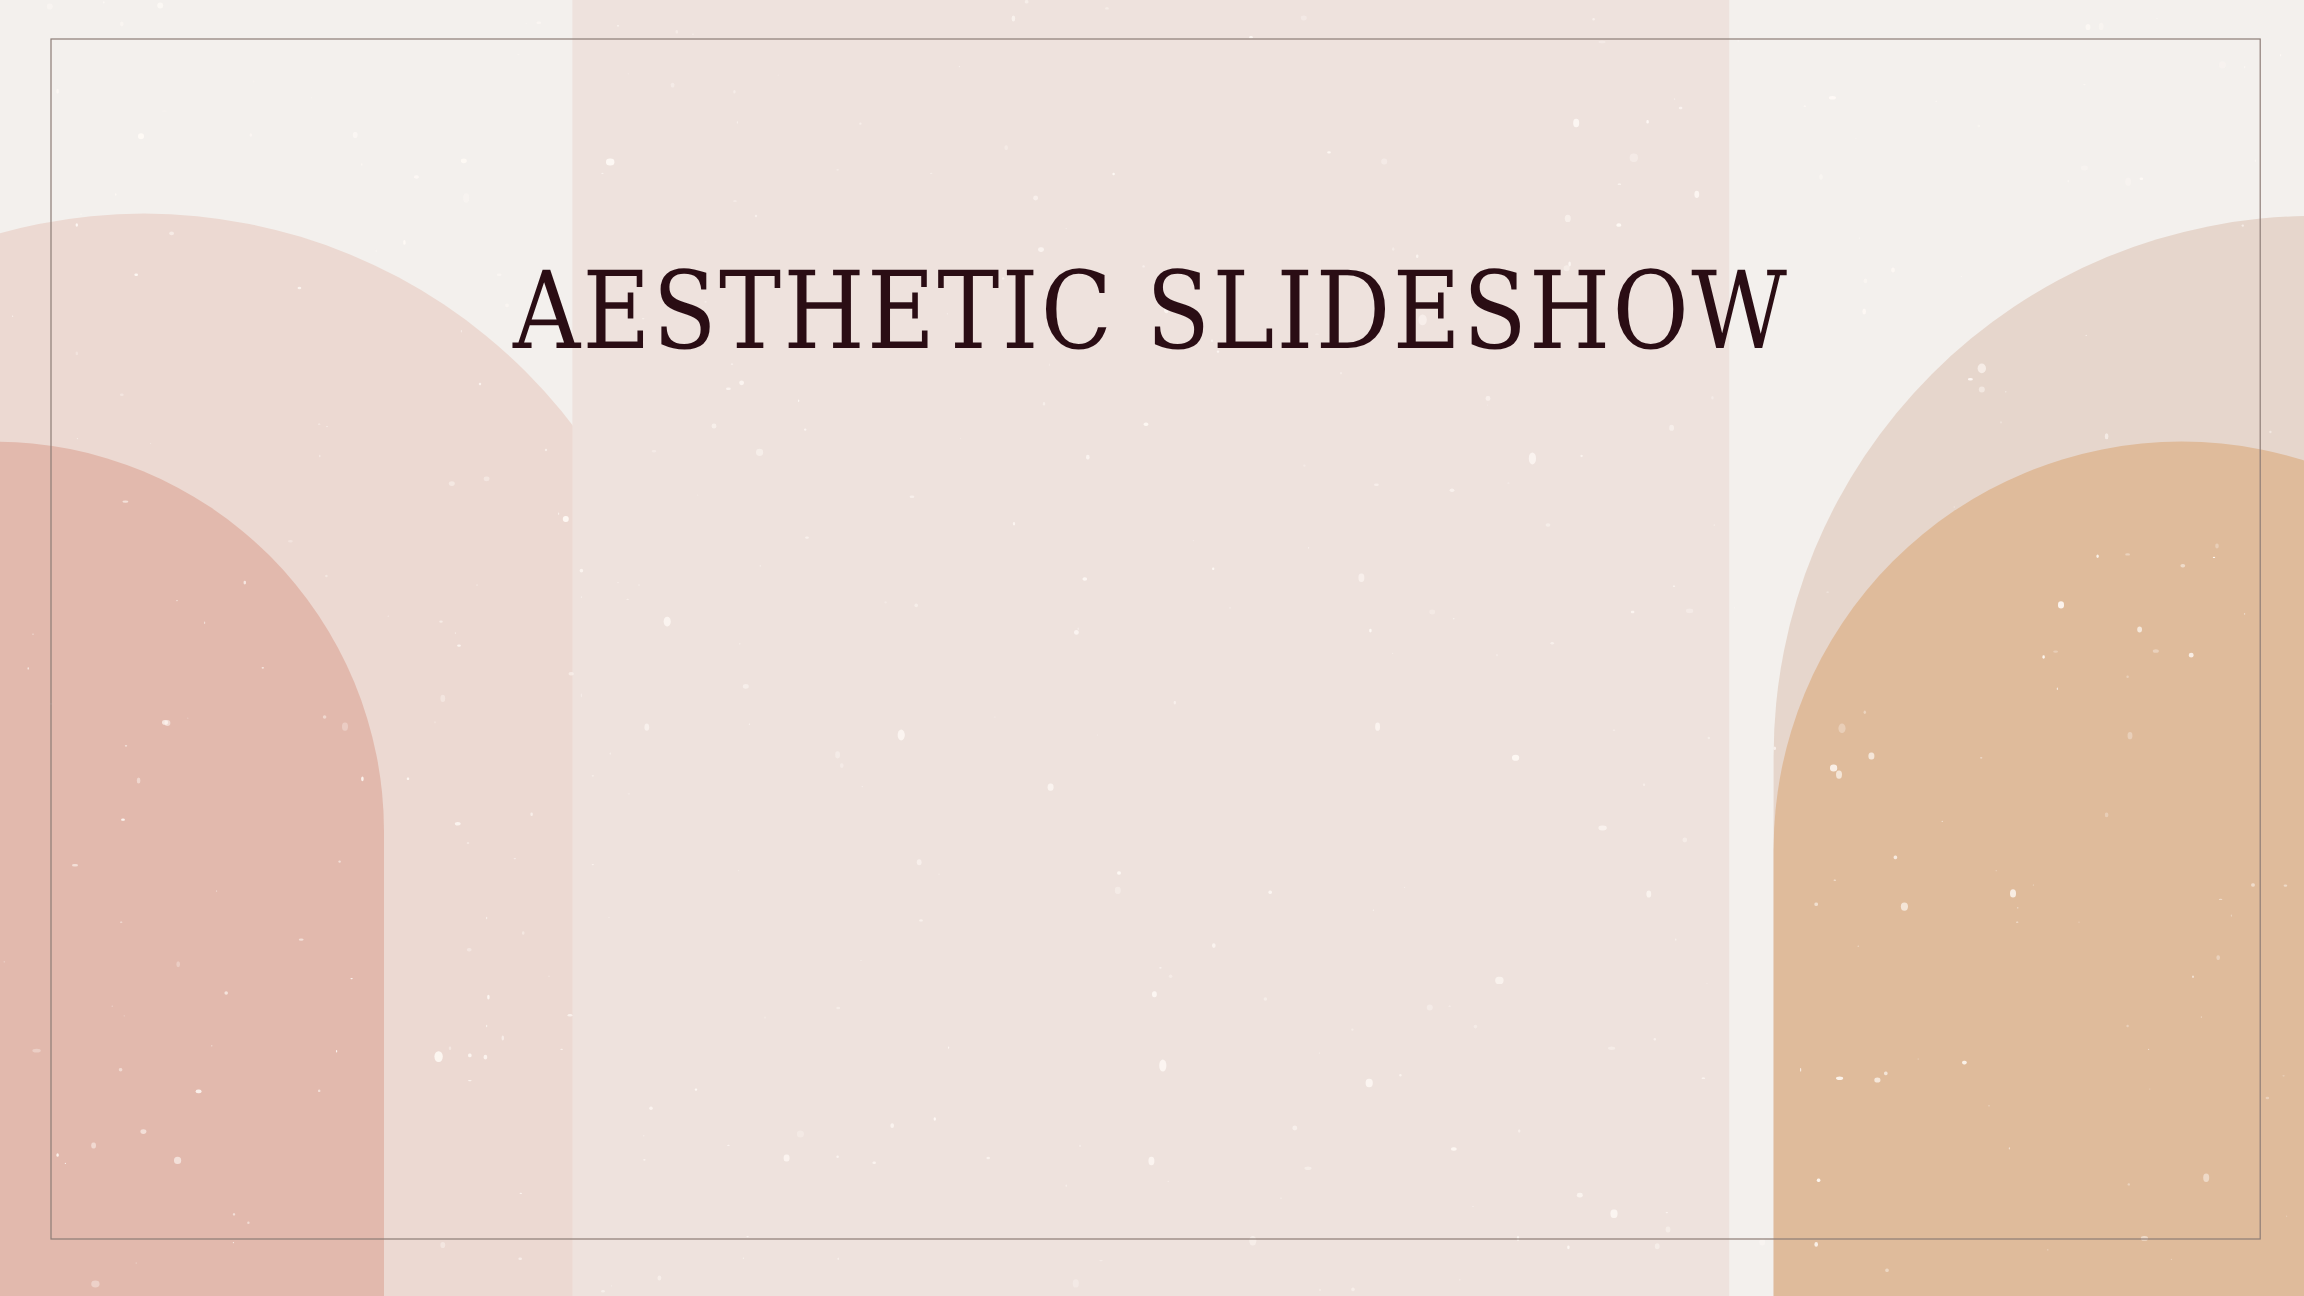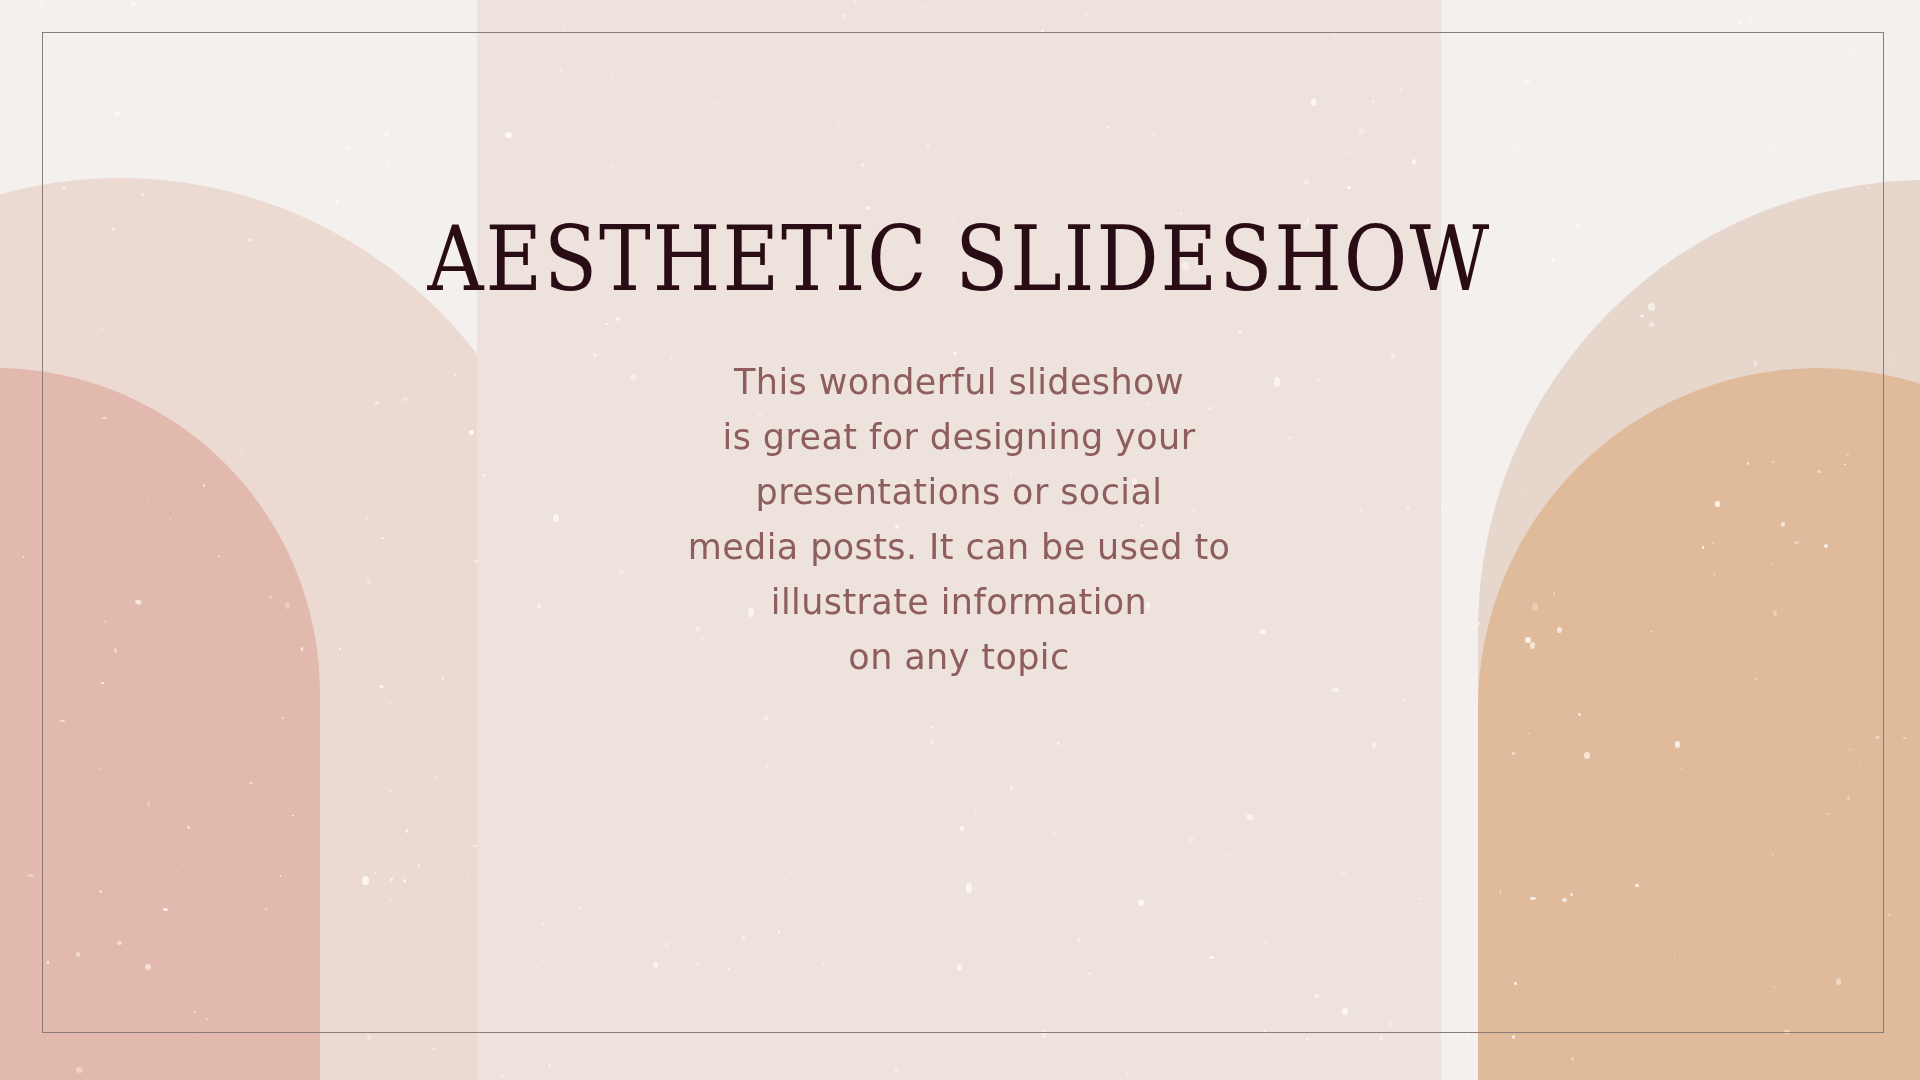--- a/index.html
+++ b/index.html
@@ -549,21 +549,15 @@
       <span style="left:1422.1px;top:818.6px;width:1.1px;height:1.0px;opacity:0.31;background:#fffaf6"></span>
       <span style="left:523.3px;top:660.7px;width:1.5px;height:1.6px;opacity:0.32;background:#fffaf6"></span>
       <span style="left:717.1px;top:799.5px;width:1.4px;height:1.0px;opacity:0.47;background:#fffaf6"></span>
       <span style="left:1673.9px;top:956.1px;width:1.2px;height:1.6px;opacity:0.57;background:#fffaf6"></span>
     </div>
 
   <div class="frame"></div>
 
   <div class="content">
     <div class="title">AESTHETIC SLIDESHOW</div>
-    <div class="subtitle">This wonderful slideshow
-is great for designing your
-presentations or social
-media posts. It can be used to
-illustrate information
-on any topic</div>
   </div>
 
 </div>
 
 </body></html>

